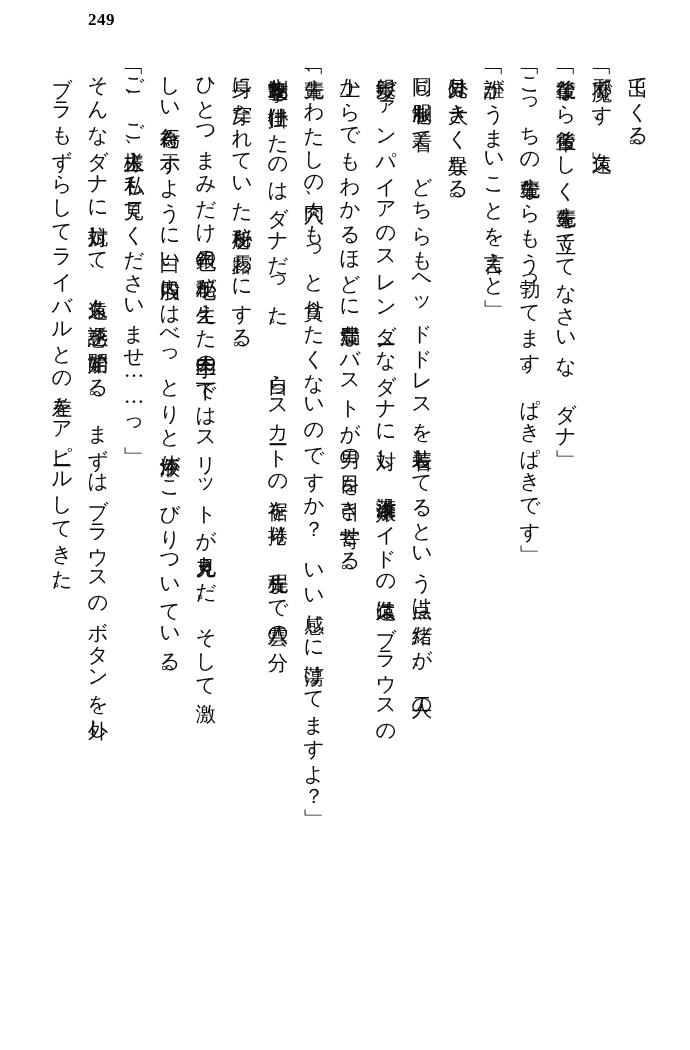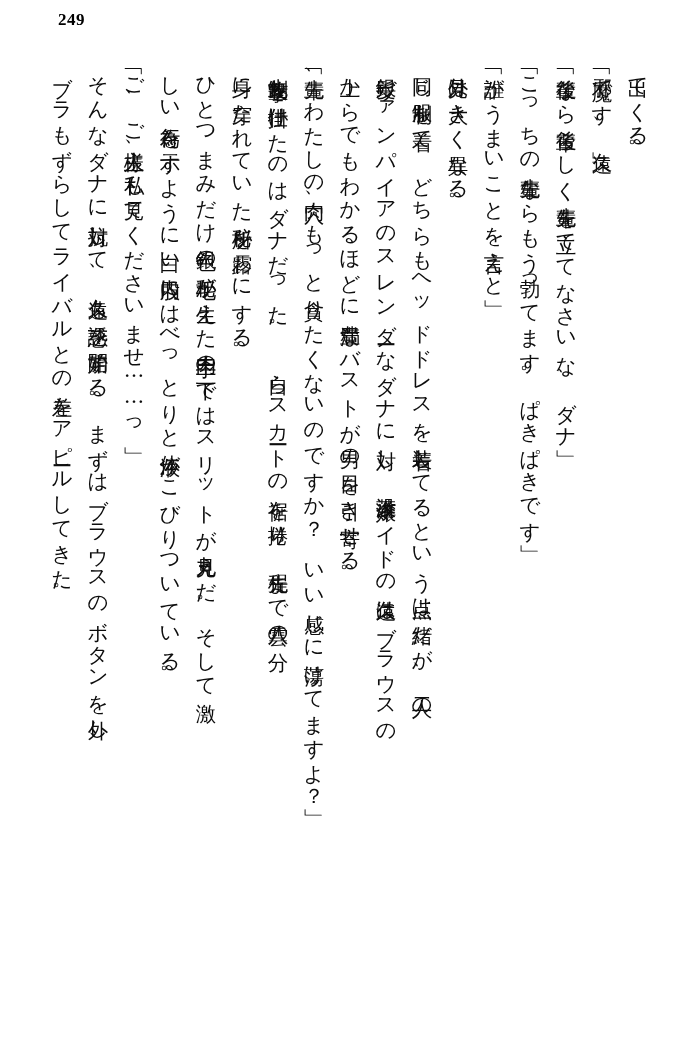--- a/index.html
+++ b/index.html
@@ -18,21 +18,21 @@
   .page {
     width: 690px;
     height: 1050px;
     position: relative;
     box-sizing: border-box;
     background: #fff;
   }
   .page-number {
     position: absolute;
     top: 10px;
-    left: 58px;
+    left: 88px;
     font-size: 17px;
     font-family: "Liberation Serif", "DejaVu Serif", serif;
     font-weight: 700;
     color: #000;
     letter-spacing: 0.5px;
   }
   .body-text {
     position: absolute;
     top: 62px;
     left: 40px;

